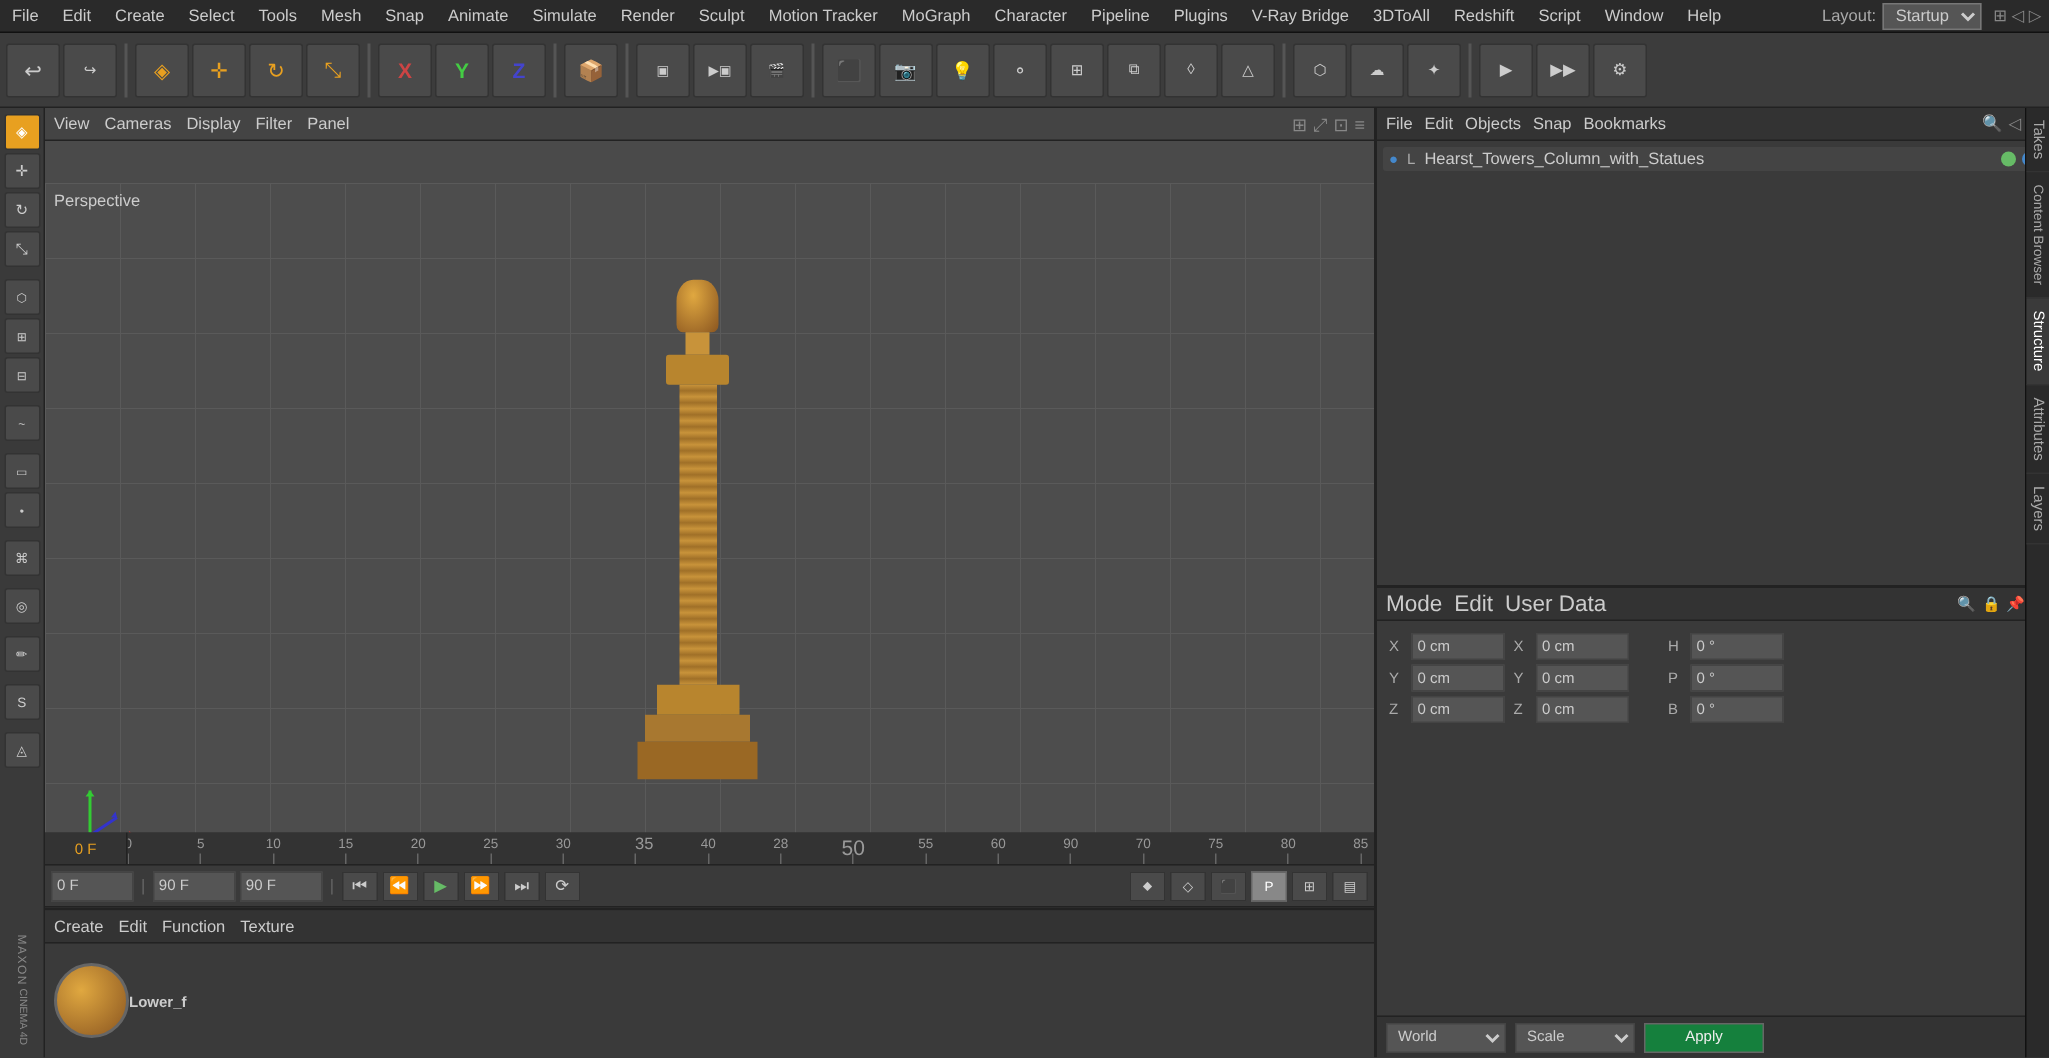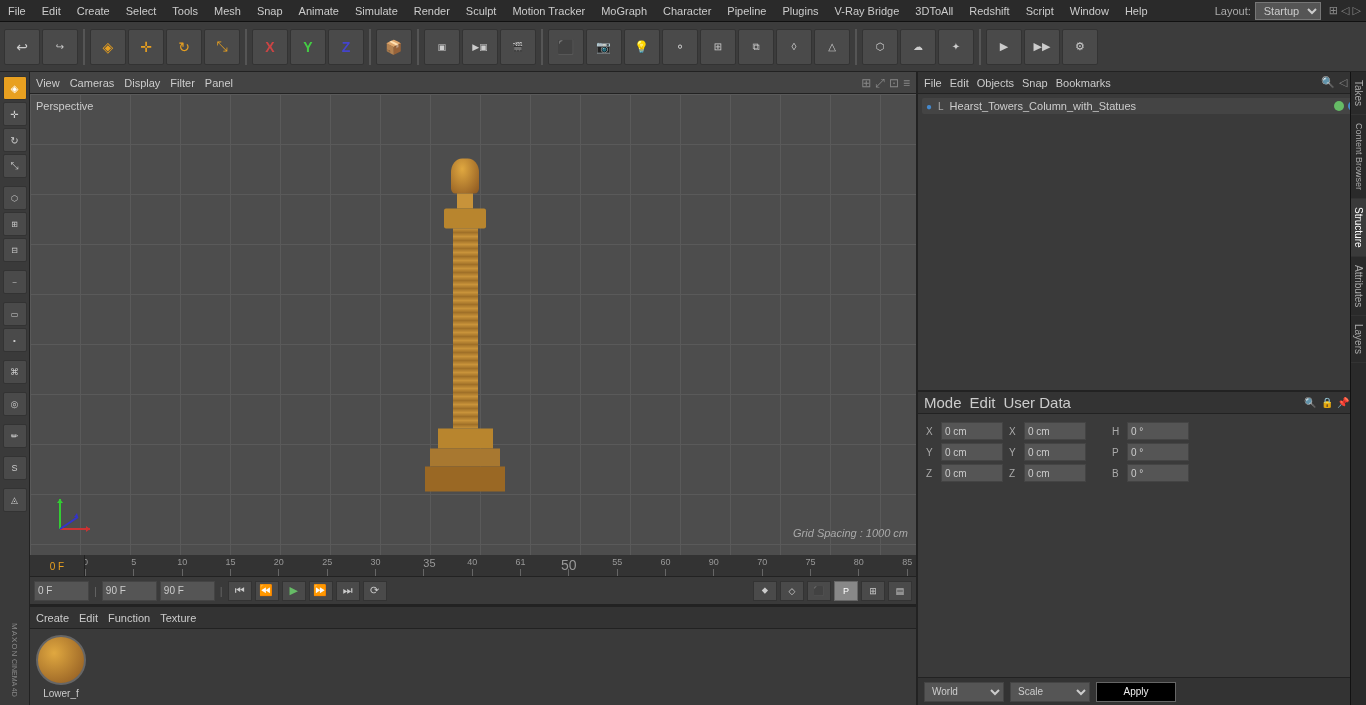--- a/index.html
+++ b/index.html
@@ -72,20 +72,21 @@
       flex: 1; position: relative; background: #4a4a4a; overflow: hidden;
     }
 
     
     .viewport-canvas {
       width: 100%; height: 100%; position: relative;
       background: linear-gradient(#5a5a5a 1px, transparent 1px),
                   linear-gradient(90deg, #5a5a5a 1px, transparent 1px);
       background-size: 50px 50px;
       background-color: #4d4d4d;
+      margin-top: 28px;
     }
     #perspective-label {
       position: absolute; top: 6px; left: 6px; color: #ccc; font-size: 11px;
     }
     #grid-spacing {
       position: absolute; bottom: 16px; right: 8px; color: #aaa; font-size: 11px; font-style: italic;
     }
     
     #axis-helper {
       position: absolute; bottom: 16px; left: 20px; width: 50px; height: 50px;
@@ -178,21 +179,21 @@
     }
     .world-dropdown {
       width: 80px; height: 20px; background: #555; border: 1px solid #444;
       color: #ccc; font-size: 10px; padding: 0 3px;
     }
     .scale-dropdown {
       width: 80px; height: 20px; background: #555; border: 1px solid #444;
       color: #ccc; font-size: 10px; padding: 0 3px;
     }
     .apply-btn {
-      width: 80px; height: 20px; background: #000000; border: 1px solid #666;
+      width: 80px; height: 20px; background: #15803d; border: 1px solid #666;
       color: #eee; font-size: 10px; cursor: pointer; display: flex; align-items: center; justify-content: center;
     }
     .right-tab {
       writing-mode: vertical-rl; text-orientation: mixed;
       padding: 8px 2px; color: #aaa; font-size: 10px; cursor: pointer;
       border-bottom: 1px solid #333; background: #2a2a2a;
     }
     .right-tab.active { background: #3a3a3a; color: #fff; }
   </style>
 </head>
@@ -388,21 +389,21 @@
               </div>
               <div style="position: absolute; left: 338.333px; top: 0px; height: 22px; display: flex; flex-direction: column; color: rgb(153, 153, 153); font-size: 11px;">
                 <span style="position: absolute; top: 2px;">35</span>
                 <div style="width: 1px; height: 8px; background: rgb(102, 102, 102); margin-top: auto;"></div>
               </div>
               <div style="position: absolute; left: 386.667px; top: 0px; height: 22px; display: flex; flex-direction: column; align-items: center; color: rgb(153, 153, 153); font-size: 9px;">
                 <span style="position: absolute; top: 2px;">40</span>
                 <div style="width: 1px; height: 8px; background: rgb(102, 102, 102); margin-top: auto;"></div>
               </div>
               <div style="position: absolute; left: 435px; top: 0px; height: 22px; display: flex; flex-direction: column; align-items: center; color: rgb(153, 153, 153); font-size: 9px;">
-                <span style="position: absolute; top: 2px;">61</span>
+                <span style="position: absolute; top: 2px;">28</span>
                 <div style="width: 1px; height: 8px; background: rgb(102, 102, 102); margin-top: auto;"></div>
               </div>
               <div style="position: absolute; left: 483.333px; top: 0px; height: 22px; display: flex; flex-direction: column; align-items: center; color: rgb(153, 153, 153); font-size: 14px;">
                 <span style="position: absolute; top: 2px;">50</span>
                 <div style="width: 1px; height: 8px; background: rgb(102, 102, 102); margin-top: auto;"></div>
               </div>
               <div style="position: absolute; left: 531.667px; top: 0px; height: 22px; display: flex; flex-direction: column; align-items: center; color: rgb(153, 153, 153); font-size: 9px;">
                 <span style="position: absolute; top: 2px;">55</span>
                 <div style="width: 1px; height: 8px; background: rgb(102, 102, 102); margin-top: auto;"></div>
               </div>
@@ -461,21 +462,21 @@
     </div>
 
     <div id="material-panel">
       <div id="material-header">
         <div class="mat-menu">Create</div>
         <div class="mat-menu">Edit</div>
         <div class="mat-menu">Function</div>
         <div class="mat-menu">Texture</div>
       </div>
       <div id="material-content">
-        <div style="display:flex;flex-direction:column;align-items:center;">
+        <div style="display:flex;flex-direction:row;align-items:center;font-weight:bold;">
           <div class="material-swatch"></div>
           <div class="material-label">Lower_f</div>
         </div>
       </div>
     </div>
   </div>
 
   <div id="right-panel" style="position:relative;">
 
     <div id="object-manager">

